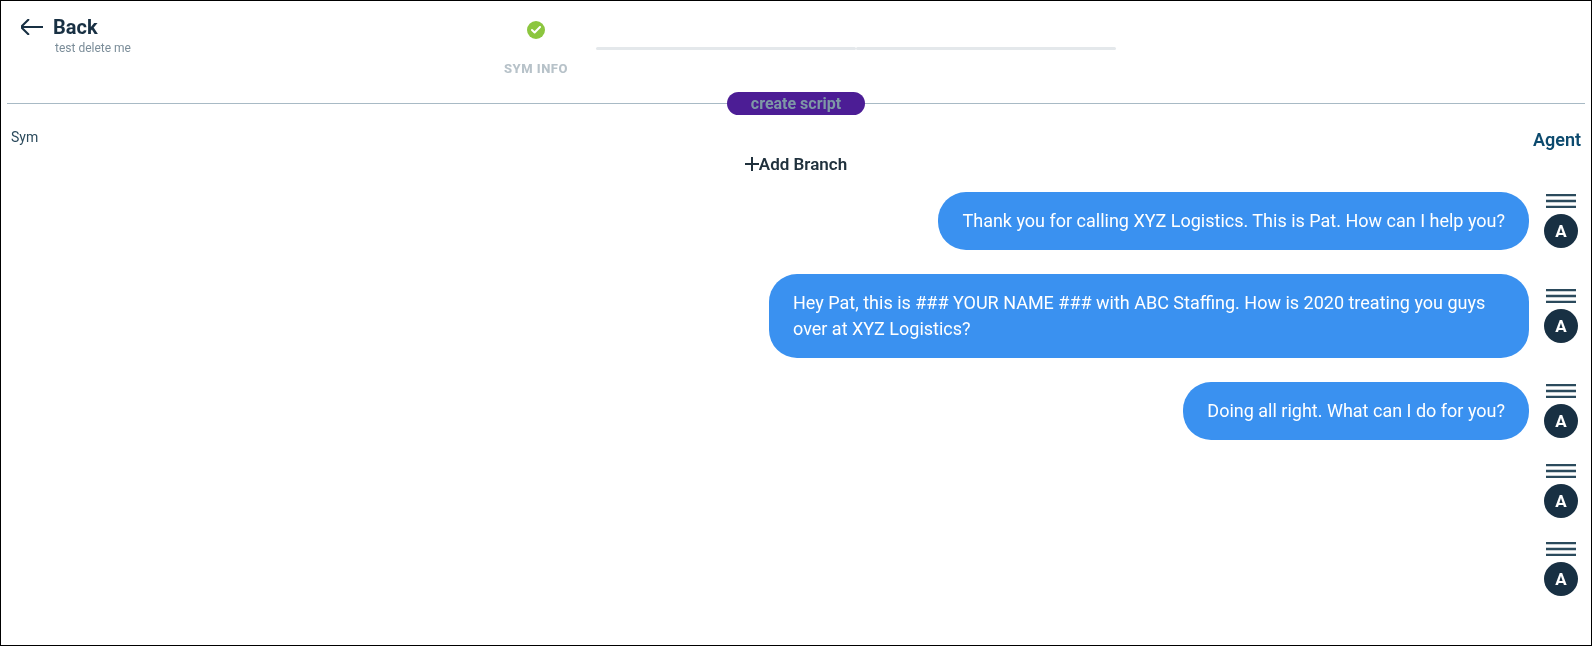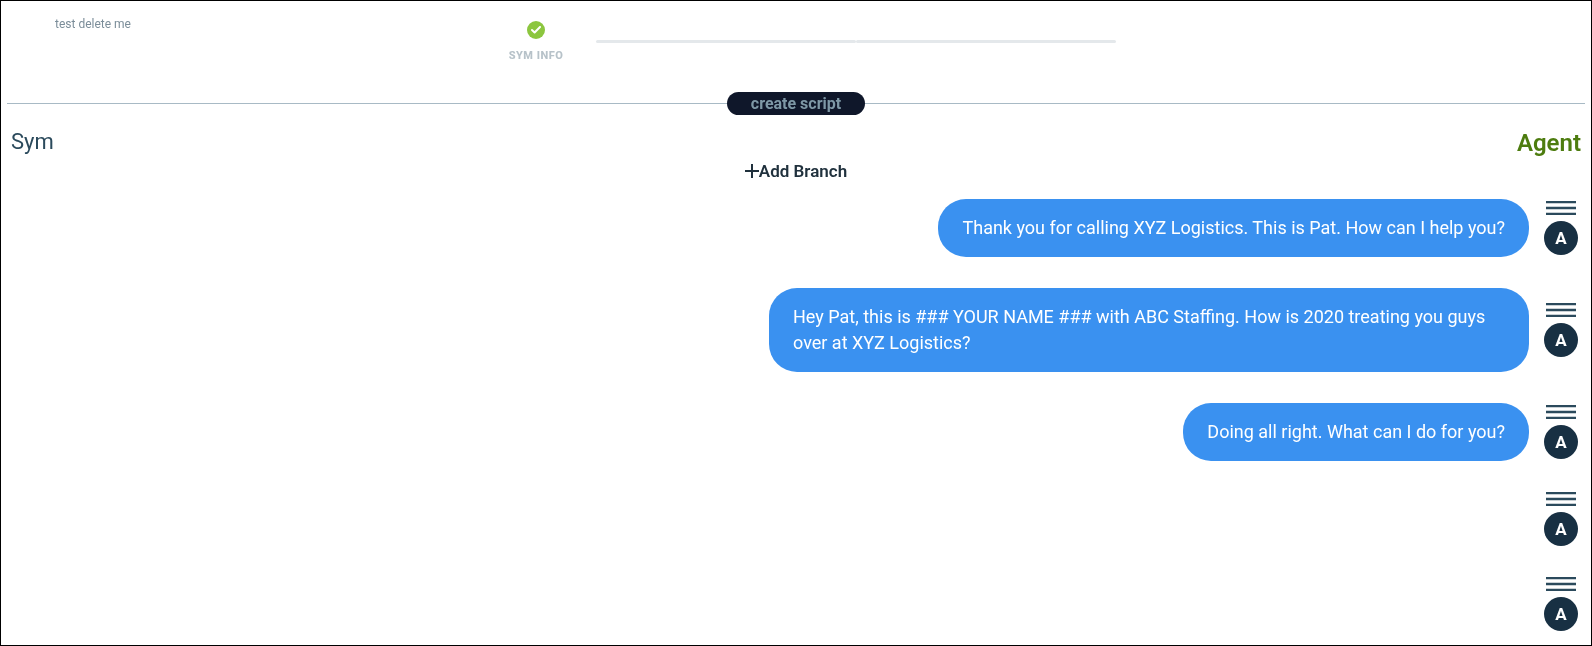--- a/index.html
+++ b/index.html
@@ -83,22 +83,22 @@
       box-sizing: border-box;
       background: #fff;
     }
     .step-circle.inactive {
       border: 3px solid #d9dde0;
       width: 14px;
       height: 14px;
       background: #fff;
     }
     .step-label {
-      margin-top: 10px;
-      font-size: 11px;
+      margin-top: 22px;
+      font-size: 13px;
       font-weight: 800;
       letter-spacing: 0.5px;
       color: #b7c2c9;
     }
     .step-label.active { color: #0c4a6e; }
     .connector {
       height: 3px;
       width: 260px;
       background: #e4e8eb;
       border-radius: 2px;
@@ -117,42 +117,42 @@
       left: 6px;
       right: 6px;
       top: 50%;
       height: 1px;
       background: #9eb3bf;
       opacity: 0.9;
     }
     .pill {
       position: relative;
       margin: 16px auto;
-      background: #0f172a;
+      background: #4c1d95;
       color: #7e98a6;
       font-weight: 700;
       font-size: 16px;
       padding: 2px 24px;
       border-radius: 22px;
       z-index: 1;
     }
 
     
     .labels-row {
       display: flex;
       justify-content: space-between;
       padding: 6px 10px 0 10px;
     }
     .side-label-left {
-      font-size: 22px;
+      font-size: 14px;
       color: #2b4a5c;
     }
     .side-label-right {
-      font-size: 24px;
-      color: #4d7c0f;
+      font-size: 18px;
+      color: #0c4a6e;
       font-weight: 600;
     }
 
     
     .add-branch-row {
       display: flex;
       justify-content: center;
       padding: 4px 0 8px 0;
     }
     .add-branch {
@@ -163,21 +163,21 @@
       color: #20313d;
       cursor: pointer;
     }
     .plus-svg { display:block; }
 
     
     .messages {
       padding: 10px 12px 0 5px;
       display: flex;
       flex-direction: column;
-      gap: 31px;
+      gap: 24px;
     }
     .msg-row {
       display: flex;
       justify-content: flex-end;
       align-items: center;
       gap: 14px;
     }
     .bubble {
       background: #3a91f0;
       color: #ffffff;
@@ -211,20 +211,28 @@
       justify-content: center;
       font-weight: 700;
       font-size: 17px;
     }
   </style>
 </head>
 <body>
 
 <div class="header">
   <div class="back-group">
+    <div class="back-line">
+      <span class="back-arrow">
+        <svg width="22" height="16" viewBox="0 0 24 16">
+            <path d="M8 0 L0 8 L8 16 M0 8 H24" stroke="#183043" stroke-width="2.2" fill="none" stroke-linecap="round" stroke-linejoin="round"></path>
+          </svg>
+      </span>
+      <span class="back-text">Back</span>
+    </div>
     <div class="subtitle">test delete me</div>
   </div>
 
   <div class="stepper">
     <div class="step-wrap">
       <div class="step">
         <div class="step-circle done">
           <svg width="10" height="8" viewBox="0 0 10 8">
               <path d="M1 4 L3.6 6.5 L9 1" stroke="#fff" stroke-width="2" fill="none" stroke-linecap="round" stroke-linejoin="round"></path>
             </svg>

